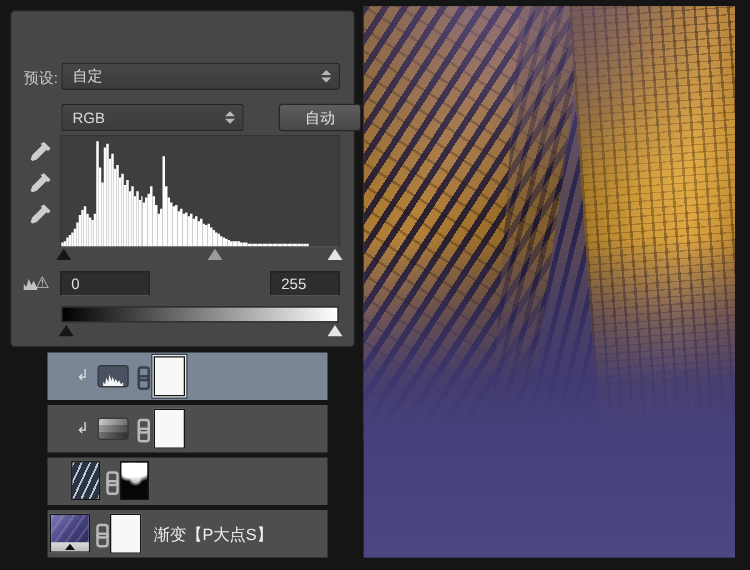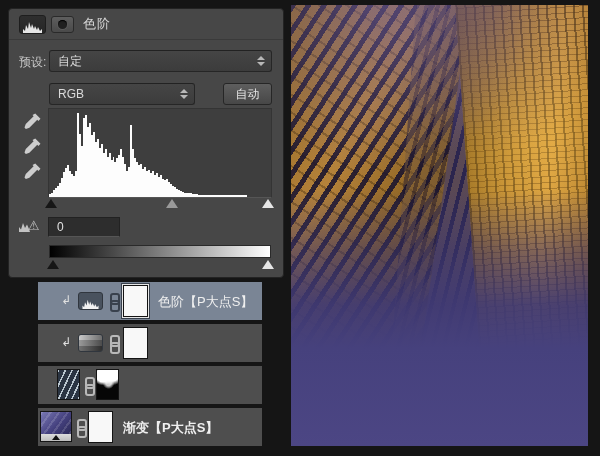--- a/index.html
+++ b/index.html
@@ -17,21 +17,21 @@
   .circle-glyph{width:9px;height:9px;border-radius:50%;background:#202020;box-shadow:inset 0 1px 1px #000, 0 0 0 1px #5a5a5a;}
   .lp-title{color:#d6d6d6;font-size:13px;margin-left:9px;letter-spacing:1px;}
   .row-label{position:absolute;color:#c6c6c6;font-size:12px;}
   .dropdown{position:absolute;height:22px;background:linear-gradient(#454545,#3c3c3c);
     border:1px solid #262626;border-top-color:#222;border-radius:3px;box-sizing:border-box;
     color:#dadada;font-size:12px;display:flex;align-items:center;padding-left:8px;}
   .stepper{position:absolute;right:6px;top:0;bottom:0;display:flex;flex-direction:column;justify-content:center;gap:2px;align-items:center;}
   .stepper i{display:block;width:0;height:0;border-left:4px solid transparent;border-right:4px solid transparent;}
   .stepper .up{border-bottom:4px solid #b8b8b8;}
   .stepper .down{border-top:4px solid #b8b8b8;}
-  .auto-btn{position:absolute;left:214px;top:74px;width:49px;height:22px;border-radius:3px;
+  .auto-btn{position:absolute;left:214px;top:74px;width:66px;height:22px;border-radius:3px;
     border:1px solid #262626;background:linear-gradient(#5e5e5e,#474747);color:#e3e3e3;font-size:12px;
     display:flex;align-items:center;justify-content:center;box-sizing:border-box;}
   .dropper{position:absolute;left:13px;width:22px;height:20px;}
   .histo-box{position:absolute;left:39px;top:99px;width:224px;height:90px;background:#3e3e3e;
     border:1px solid #343434;border-bottom-color:#555;box-sizing:border-box;}
   .histo-bars{position:absolute;left:0;bottom:0;width:100%;height:100%;display:flex;align-items:flex-end;}
   .histo-bars span{flex:1 1 auto;background:#fdfdfd;}
   .slider-rail{position:absolute;left:39px;top:190px;width:224px;height:12px;}
   .tri{position:absolute;top:0;width:0;height:0;border-left:6px solid transparent;border-right:6px solid transparent;}
   .tri-black{border-bottom:9px solid #161616;}
@@ -104,31 +104,20 @@
       radial-gradient(ellipse at 28% -5%,rgba(116,100,165,.55),rgba(0,0,0,0) 55%),
       radial-gradient(ellipse at 66% -12%,rgba(95,80,140,.45),rgba(0,0,0,0) 50%);}
   .canvas-fade{position:absolute;inset:0;
     background:linear-gradient(180deg,rgba(59,53,110,0) 0%,rgba(59,53,110,0) 42%,
       rgba(59,53,110,.55) 56%,rgba(64,58,116,.92) 68%,rgba(70,65,125,1) 78%,rgba(76,70,132,1) 100%);}
 </style>
 </head>
 <body>
 
 <div class="levels-panel">
-  <div class="lp-header">
-    <div class="hdr-btn">
-      <svg width="19" height="13" viewBox="0 0 19 13">
-        <path d="M0 13 L0 9 2 11 3 5 5 9 6 2 8 8 9 4 11 9 12 6 14 10 15 7 17 11 19 9 19 13 Z" fill="#e6e6e6"></path>
-      </svg>
-    </div>
-    <div class="hdr-btn2">
-      <span class="circle-glyph"></span>
-    </div>
-    <span class="lp-title">色阶</span>
-  </div>
 
   <span class="row-label" style="left:10px;top:45px;">预设:</span>
   <div class="dropdown" style="left:40px;top:41px;width:223px;">
     <span>自定</span>
     <span class="stepper">
         <i class="up"></i>
         <i class="down"></i>
       </span>
   </div>
 
@@ -280,38 +269,38 @@
     <span class="tri tri-white" style="left: calc(97% - 3px);"></span>
   </div>
 
   <div class="warn-wrap">
     <svg width="13" height="11" viewBox="0 0 13 11">
       <path d="M1 11 L1 6 3 8.5 5 2 7 7 9 3.5 11 8 12 11 Z" fill="#c2c2c2"></path>
     </svg>
     <span class="warn-tri">⚠</span>
   </div>
   <div class="val-box" style="left:39px;width:72px;">0</div>
+  <div class="val-box" style="left:207px;width:56px;">255</div>
 
   <div class="out-bar"></div>
   <div class="out-rail">
     <span class="tri tri-black" style="left: calc(1% - 3px);"></span>
     <span class="tri tri-white" style="left: calc(97% - 3px);"></span>
   </div>
 </div>
 
 <div class="layer-row selected" style="top:282px;">
   <span class="clip-arrow">↲</span>
   <div class="adj-icon adj-levels">
     <svg width="17" height="11" viewBox="0 0 19 13">
         <path d="M0 13 L0 9 2 11 3 5 5 9 6 2 8 8 9 4 11 9 12 6 14 10 15 7 17 11 19 9 19 13 Z" fill="#f2f2f2"></path>
       </svg>
   </div>
   <span class="chain" style="position:absolute;left:71px;top:11px;color:#39414d;"></span>
   <div class="mask-thumb mask-selected" style="left:85px;top:3px;width:25px;height:32px;"></div>
-  <span class="layer-label" style="left:120px;top:11px;">色阶【P大点S】</span>
 </div>
 
 <div class="layer-row" style="top:324px;">
   <span class="clip-arrow">↲</span>
   <div class="adj-icon adj-hue">
       <b></b>
       <b></b>
       <b></b>
     </div>
   <span class="chain" style="position:absolute;left:71px;top:11px;color:#b9b9b9;"></span>
@@ -319,21 +308,21 @@
 </div>
 
 <div class="layer-row" style="top:366px;">
   <div class="img-thumb" style="left:19px;top:3px;width:23px;height:31px;">
     <div class="city-art"></div>
   </div>
   <span class="chain" style="position:absolute;left:46px;top:11px;color:#b9b9b9;"></span>
   <div class="mask-thumb city-mask" style="left:58px;top:3px;width:23px;height:31px;"></div>
 </div>
 
-<div class="layer-row" style="top:408px;font-weight:bold;">
+<div class="layer-row" style="top:408px;">
   <div class="grad-thumb" style="left:2px;top:3px;width:32px;height:31px;">
     <div class="grad-art"></div>
     <div class="grad-bar">
       <span class="grad-stop"></span>
     </div>
   </div>
   <span class="chain" style="position:absolute;left:38px;top:11px;color:#b9b9b9;"></span>
   <div class="mask-thumb" style="left:50px;top:3px;width:25px;height:32px;"></div>
   <span class="layer-label" style="left:85px;top:11px;">渐变【P大点S】</span>
 </div>

